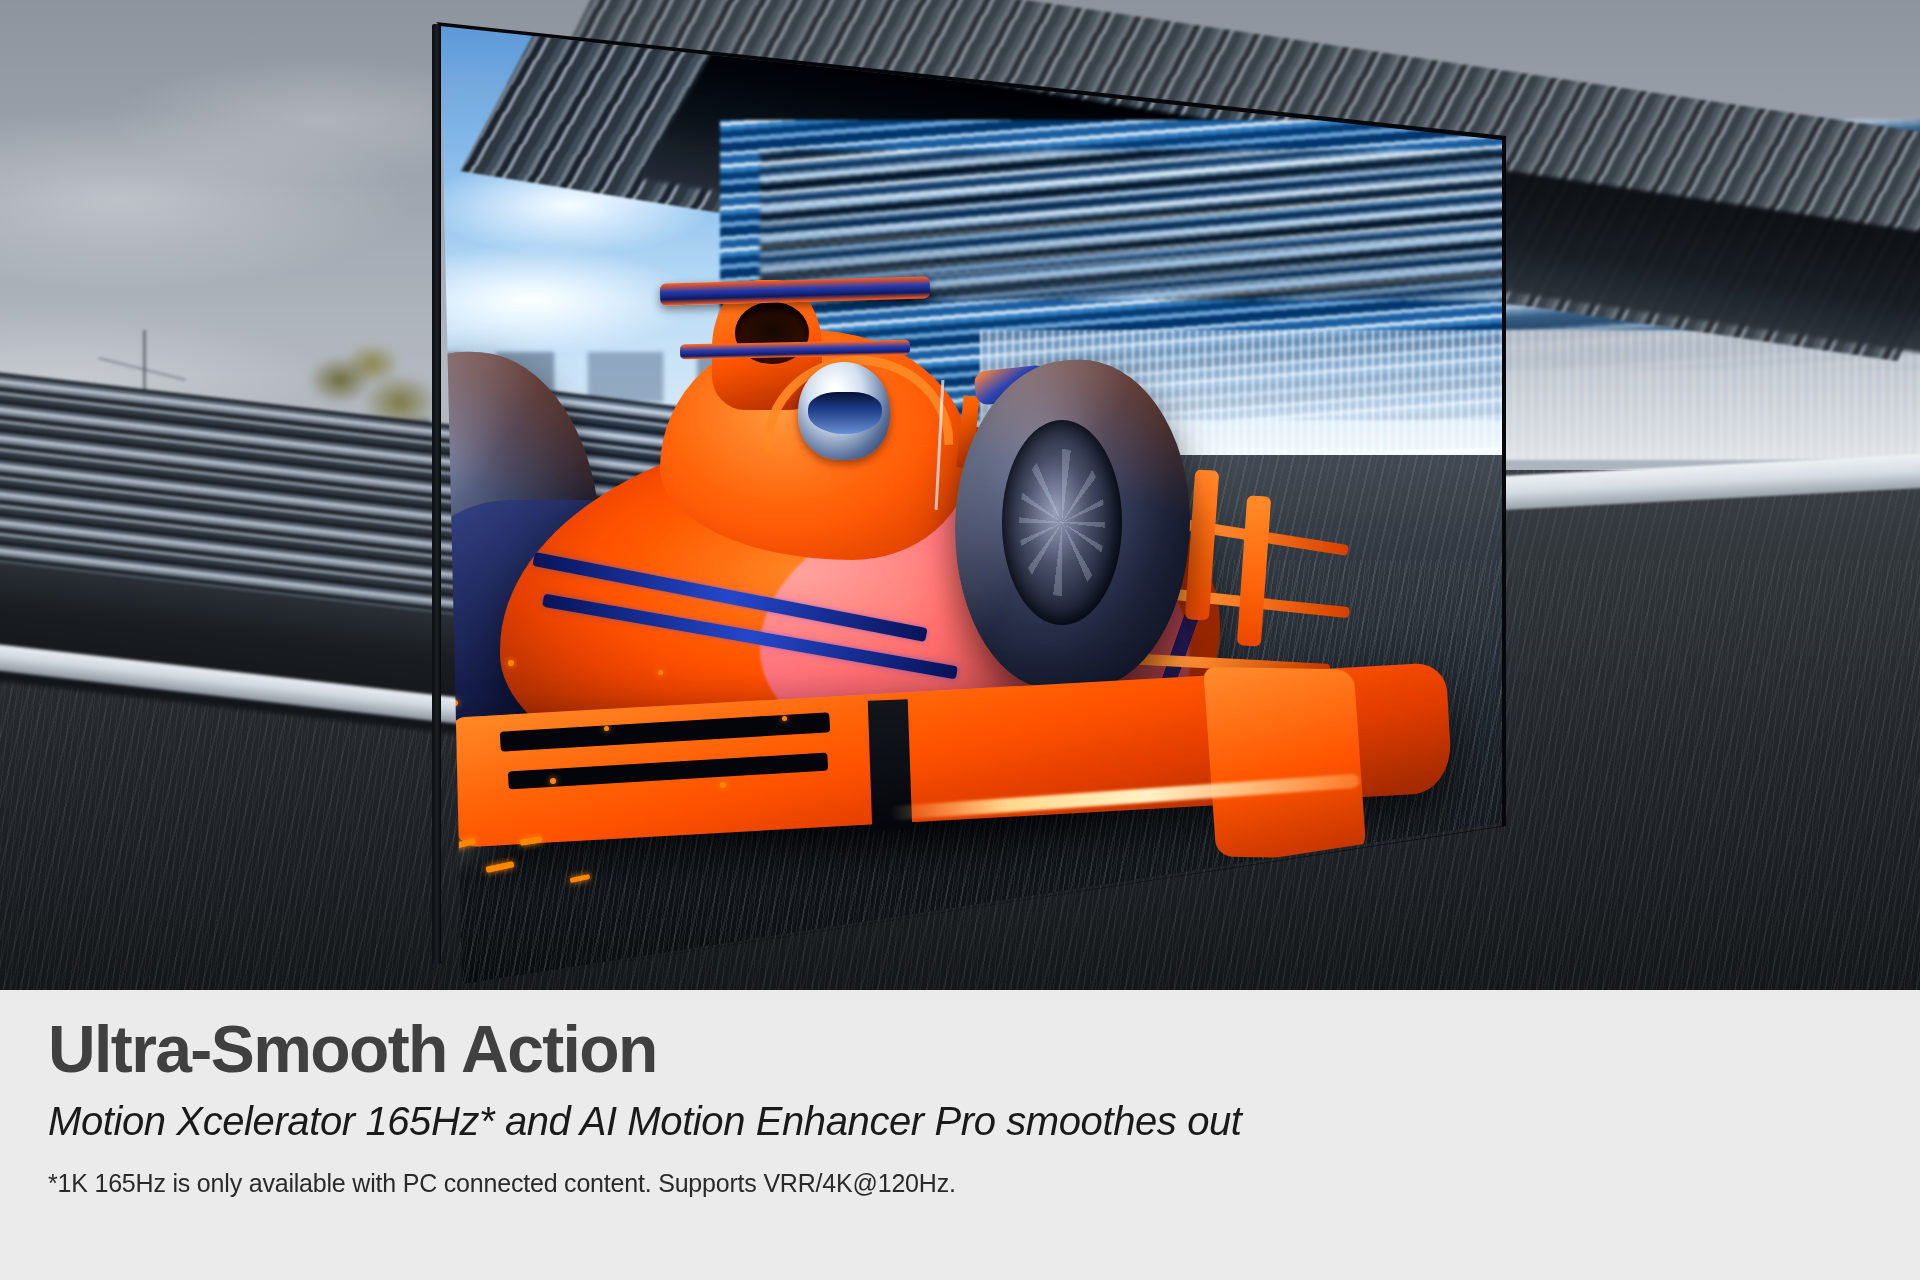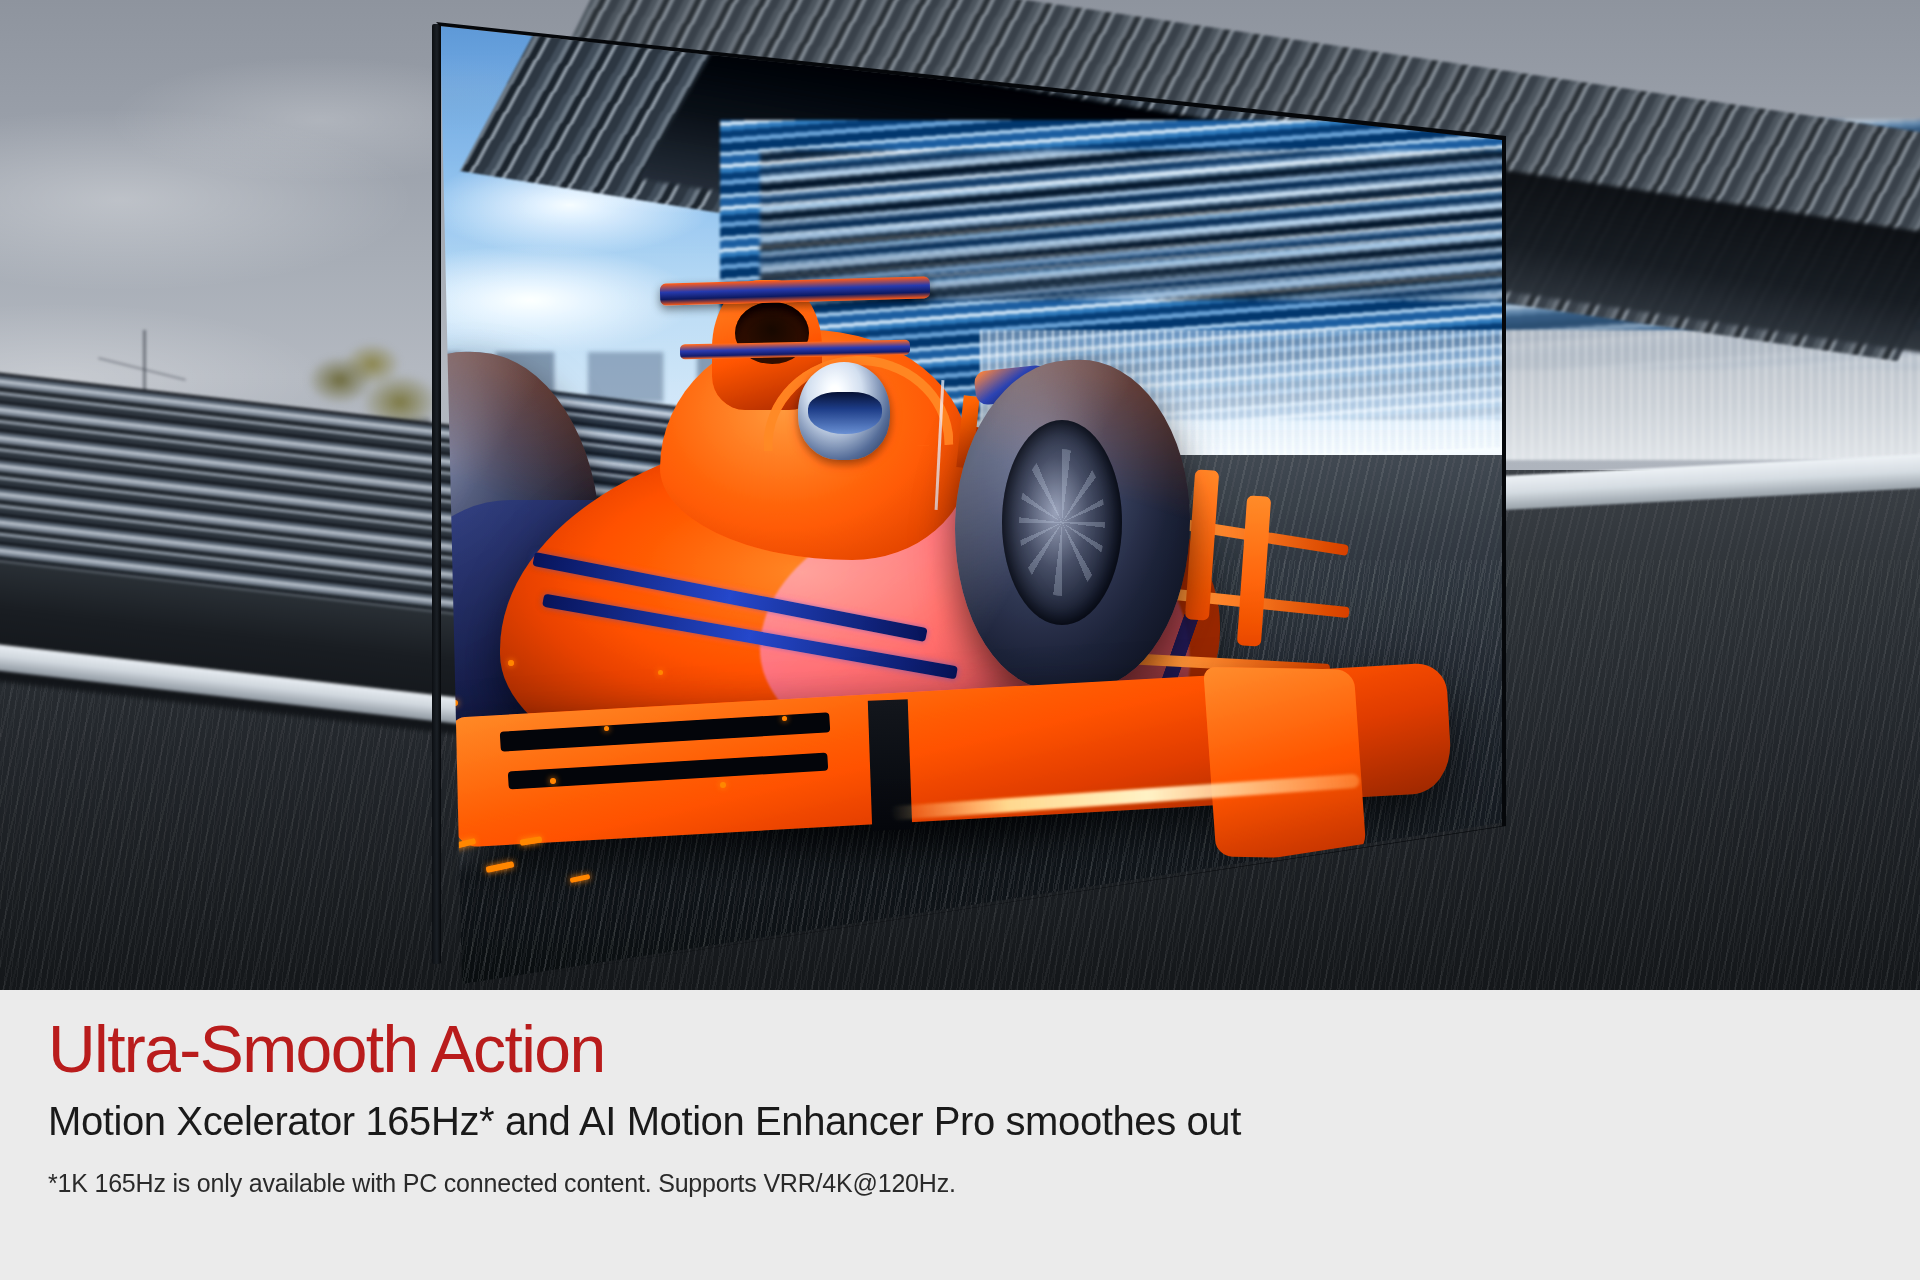--- a/index.html
+++ b/index.html
@@ -463,31 +463,31 @@
     box-shadow:0 0 6px rgba(255,150,40,.9);
   }
 
   
   .caption {
     position:absolute; left:0; top:990px; width:1920px; height:290px;
     background:#ebebeb;
   }
   .caption-inner { padding:26px 0 0 48px; }
   .cap-title {
-    font-size:66px; font-weight:400; color:#b91c1c;
+    font-size:66px; font-weight:700; color:#404040;
     letter-spacing:-1.6px; line-height:1.0;
     font-family:"Liberation Sans", sans-serif;
   }
   .cap-body {
     margin-top:14px;
     font-size:40px; font-weight:400; color:#1a1a1a;
     line-height:1.28; letter-spacing:-.4px;
     font-family:"Liberation Sans", sans-serif;
   }
-  .cap-body .line { display:block; }
+  .cap-body .line { display:block;font-style:italic; }
   .cap-foot {
     margin-top:22px;
     font-size:25px; font-weight:400; color:#2a2a2a;
     letter-spacing:-.2px;
     font-family:"Liberation Sans", sans-serif;
   }
 </style>
 </head>
 <body>
 

